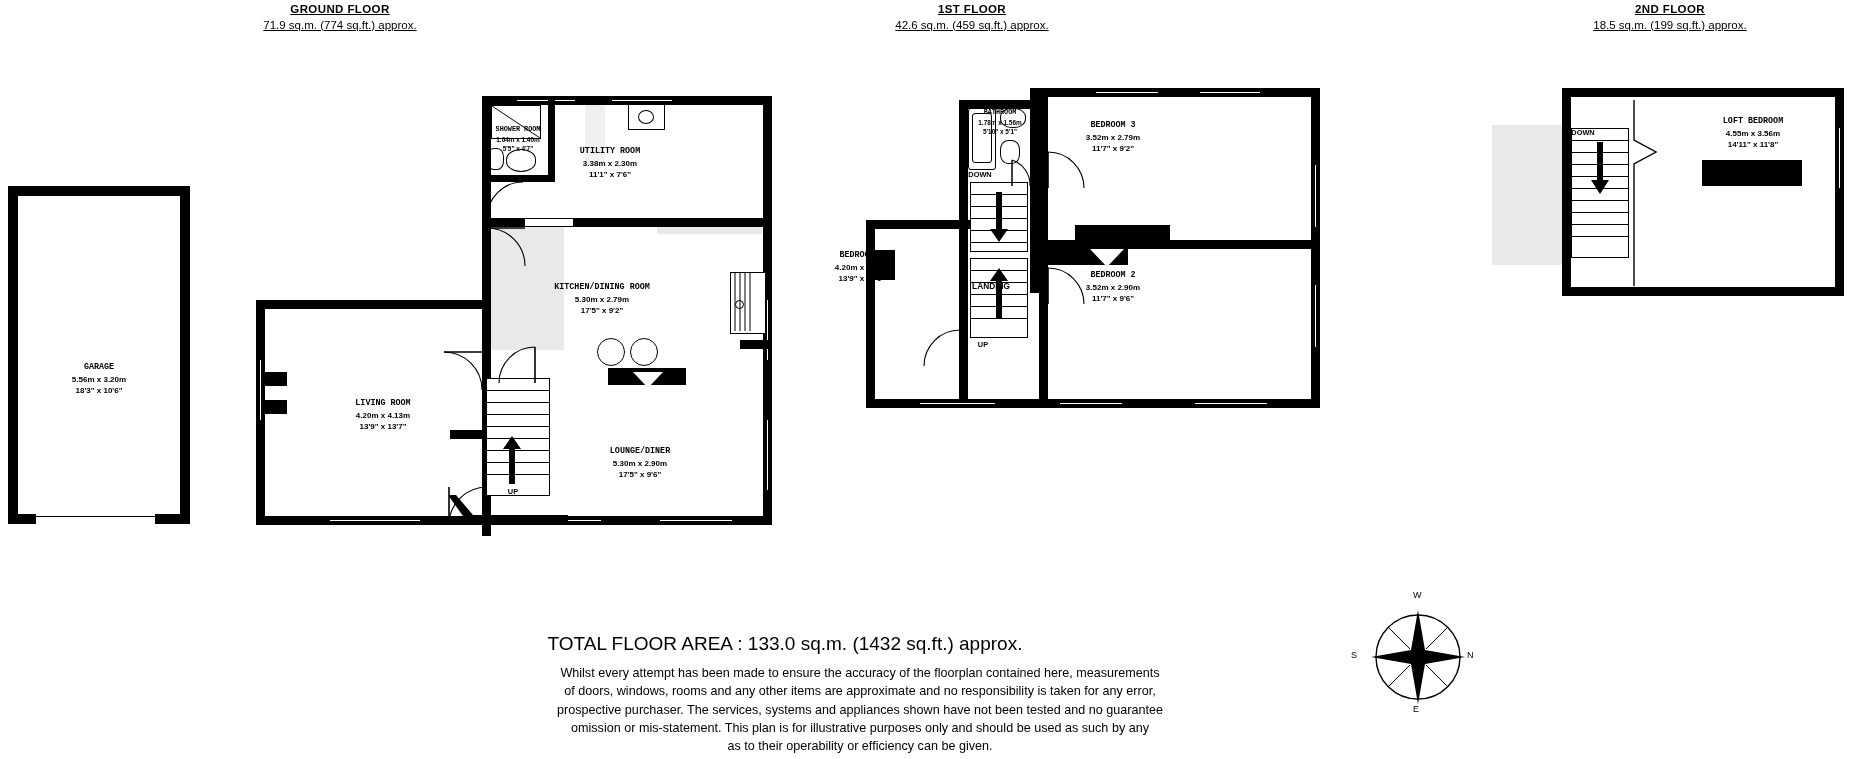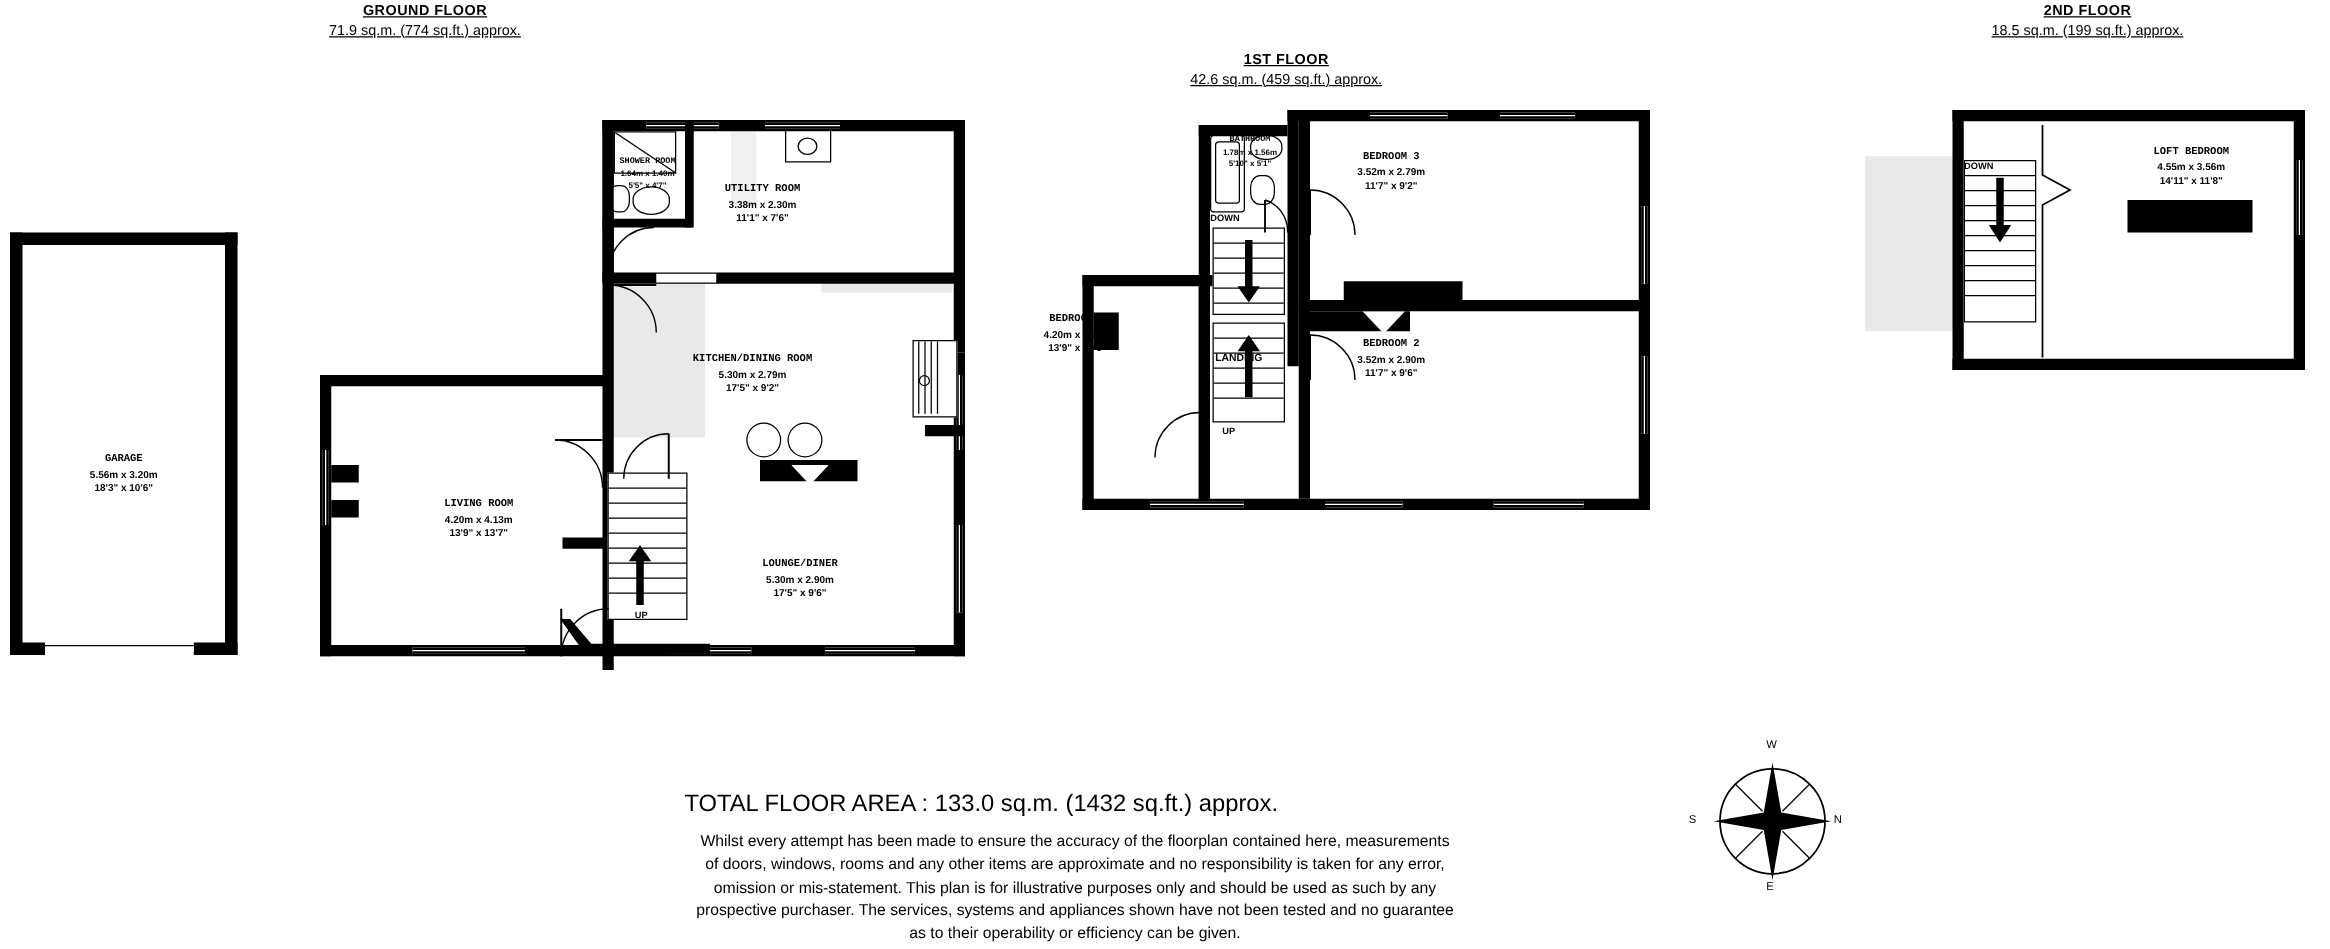--- a/index.html
+++ b/index.html
@@ -107,21 +107,21 @@
 </head>
 <body>
 
 <div id="page">
 
   <div class="floor-head" style="left:165px; top:2px; width:350px;">
     <div class="t1">GROUND FLOOR</div>
     <div class="t2">71.9 sq.m. (774 sq.ft.) approx.</div>
   </div>
 
-  <div class="floor-head" style="left:904px; top:2px; width:250px;margin-top:39px;">
+  <div class="floor-head" style="left:847px; top:2px; width:250px;">
     <div class="t1">1ST FLOOR</div>
     <div class="t2">42.6 sq.m. (459 sq.ft.) approx.</div>
   </div>
 
   <div class="floor-head" style="left:1545px; top:2px; width:250px;">
     <div class="t1">2ND FLOOR</div>
     <div class="t2">18.5 sq.m. (199 sq.ft.) approx.</div>
   </div>
 
   <div class="abs" style="left:0; top:0; width:780px; height:470px;">
@@ -474,22 +474,22 @@
       <div class="d1">4.55m  x 3.56m</div>
       <div class="d2">14'11"  x 11'8"</div>
     </div>
   </div>
 
   <div class="total" style="left:400px; top:633px; width:770px;">TOTAL FLOOR AREA : 133.0 sq.m. (1432 sq.ft.) approx.</div>
 
   <div class="disclaimer" style="left:520px; top:664px; width:680px;">
     <div>Whilst every attempt has been made to ensure the accuracy of the floorplan contained here, measurements</div>
     <div>of doors, windows, rooms and any other items are approximate and no responsibility is taken for any error,</div>
+    <div>prospective purchaser. The services, systems and appliances shown have not been tested and no guarantee</div>
     <div>omission or mis-statement. This plan is for illustrative purposes only and should be used as such by any</div>
-    <div>prospective purchaser. The services, systems and appliances shown have not been tested and no guarantee</div>
     <div>as to their operability or efficiency can be given.</div>
   </div>
 
 
   <div class="compass" style="left:1363px; top:602px; width:110px; height:110px;">
     <svg width="110" height="110">
       <circle cx="55" cy="55" r="42" fill="none" stroke="#000" stroke-width="1.4"></circle>
 
       <polygon points="55,8 62,48 102,55 62,62 55,102 48,62 8,55 48,48" fill="#000"></polygon>
 

